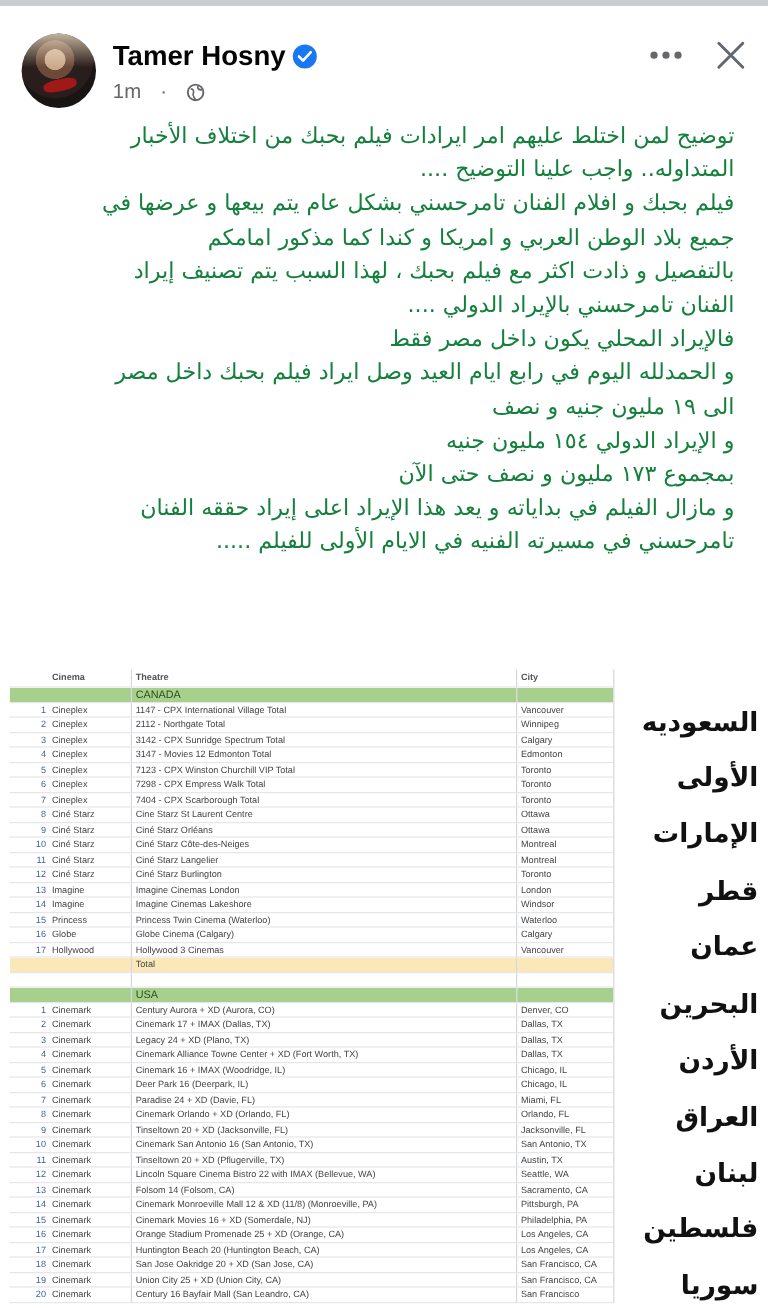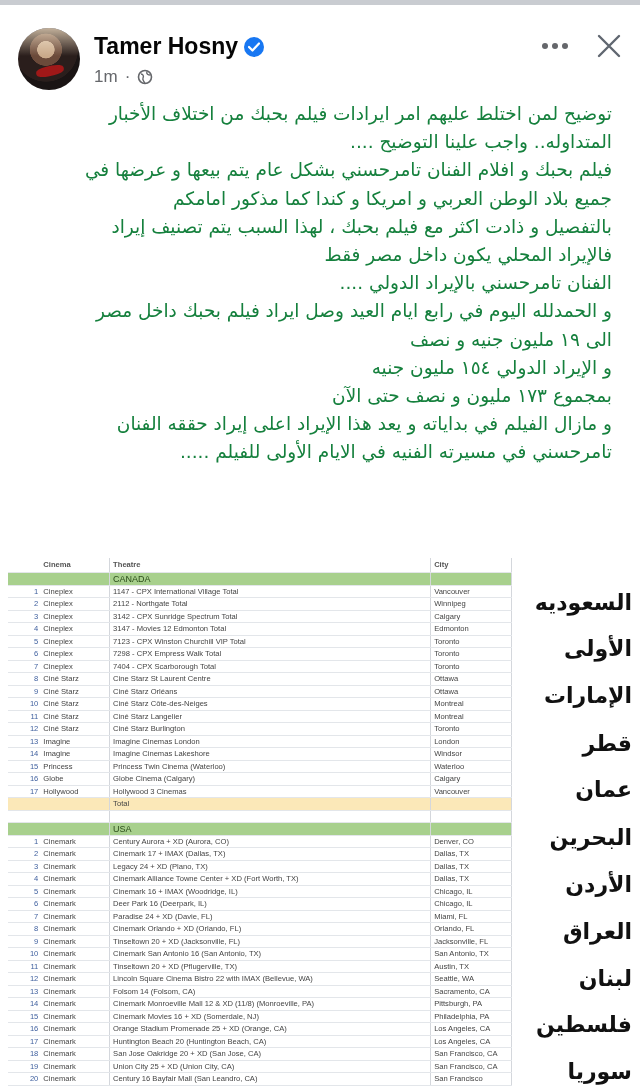--- a/index.html
+++ b/index.html
@@ -11,21 +11,21 @@
   .post-header { position: absolute; left: 0; top: 5px; width: 640px; height: 85px; }
   .avatar { position: absolute; left: 18px; top: 23px; width: 62px; height: 62px; border-radius: 50%;
             background: radial-gradient(circle at 45% 35%, #c9a98a 0 16%, #6b4a3a 17% 30%, #2a1e1c 31% 60%, #1a1414 61%);
             overflow: hidden; }
   .avatar .scarf { position: absolute; left: 18px; top: 38px; width: 28px; height: 10px; background: #a01818; border-radius: 40%; transform: rotate(-12deg); }
   .avatar .bg { position: absolute; inset: 0; background: linear-gradient(180deg, #b7a78f 0%, rgba(183,167,143,0) 45%); mix-blend-mode: screen; }
 
   .author-name { position: absolute; left: 94px; top: 28px; font-family: "Liberation Sans", sans-serif; font-weight: bold; font-size: 23px; color: #050505; }
   .verified { position: absolute; left: 244px; top: 32px; width: 20px; height: 20px; border-radius: 50%; background: #1877f2; }
   .verified svg { position: absolute; left: 4px; top: 5px; }
-  .meta { position: absolute; left: 94px; top: 62px; font-family: "Liberation Sans", sans-serif; font-size: 17px; color: #65676b; display: flex; align-items: center; gap: 7px; }
+  .meta { position: absolute; left: 94px; top: 62px; font-family: "Liberation Sans", sans-serif; font-size: 17px; color: #65676b; display: flex; align-items: center; gap: 16px; }
   .globe { width: 16px; height: 16px; }
 
   .more-btn { position: absolute; left: 538px; top: 33px; width: 34px; height: 16px; display: flex; gap: 4px; align-items: center; justify-content: center; cursor: pointer; }
   .more-btn span { width: 6px; height: 6px; border-radius: 50%; background: #65676b; display: block; }
   .close-btn { position: absolute; left: 594px; top: 26px; width: 30px; height: 30px; cursor: pointer; }
 
   .post-text { position: absolute; right: 28px; top: 100px; width: 600px; direction: rtl; text-align: right;
                font-family: "DejaVu Sans", sans-serif; font-size: 18.5px; line-height: 28.2px; color: #15803d; }
   .post-text p { white-space: nowrap; }
 
@@ -79,22 +79,22 @@
     <path d="M5 5 L25 25 M25 5 L5 25" stroke="#606770" stroke-width="2.4" stroke-linecap="round"></path>
   </svg>
 </div>
 
 <div class="post-text">
   <p>توضيح لمن اختلط عليهم امر ايرادات فيلم بحبك من اختلاف الأخبار</p>
   <p>المتداوله.. واجب علينا التوضيح ....</p>
   <p>فيلم بحبك و افلام الفنان تامرحسني بشكل عام يتم بيعها و عرضها في</p>
   <p>جميع  بلاد الوطن العربي  و امريكا و كندا  كما مذكور امامكم</p>
   <p>بالتفصيل و ذادت اكثر مع فيلم بحبك ، لهذا السبب يتم تصنيف إيراد</p>
+  <p>الفنان تامرحسني بالإيراد  الدولي  ....</p>
   <p>فالإيراد المحلي يكون داخل مصر فقط</p>
-  <p>الفنان تامرحسني بالإيراد  الدولي  ....</p>
   <p>و الحمدلله اليوم في رابع ايام العيد وصل ايراد فيلم بحبك داخل مصر</p>
   <p>الى ١٩ مليون جنيه و نصف</p>
   <p>و الإيراد الدولي ١٥٤ مليون جنيه</p>
   <p>بمجموع ١٧٣ مليون و نصف حتى الآن</p>
   <p>و مازال الفيلم في بداياته و يعد هذا الإيراد اعلى إيراد حققه الفنان</p>
   <p>تامرحسني في مسيرته الفنيه في الايام الأولى للفيلم .....</p>
 </div>
 
 <div class="image-area">
   <div class="sheet">

